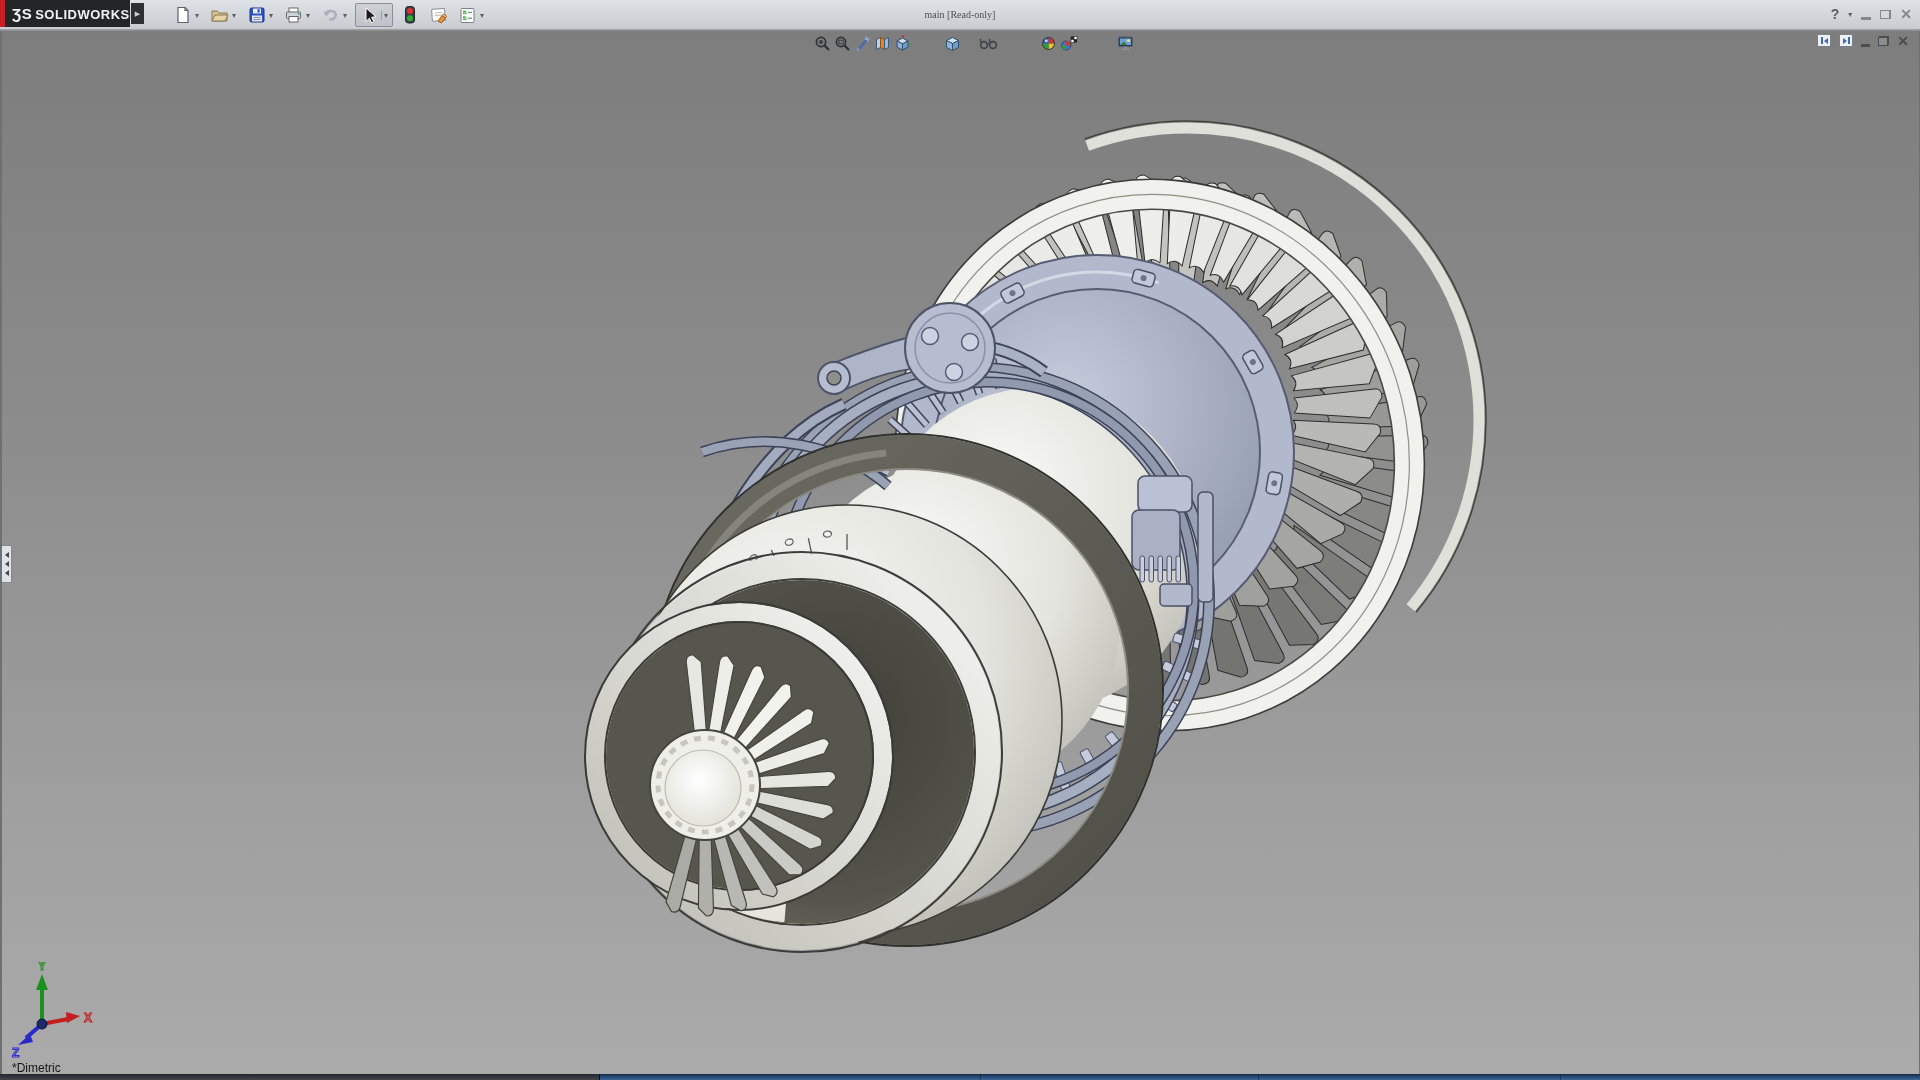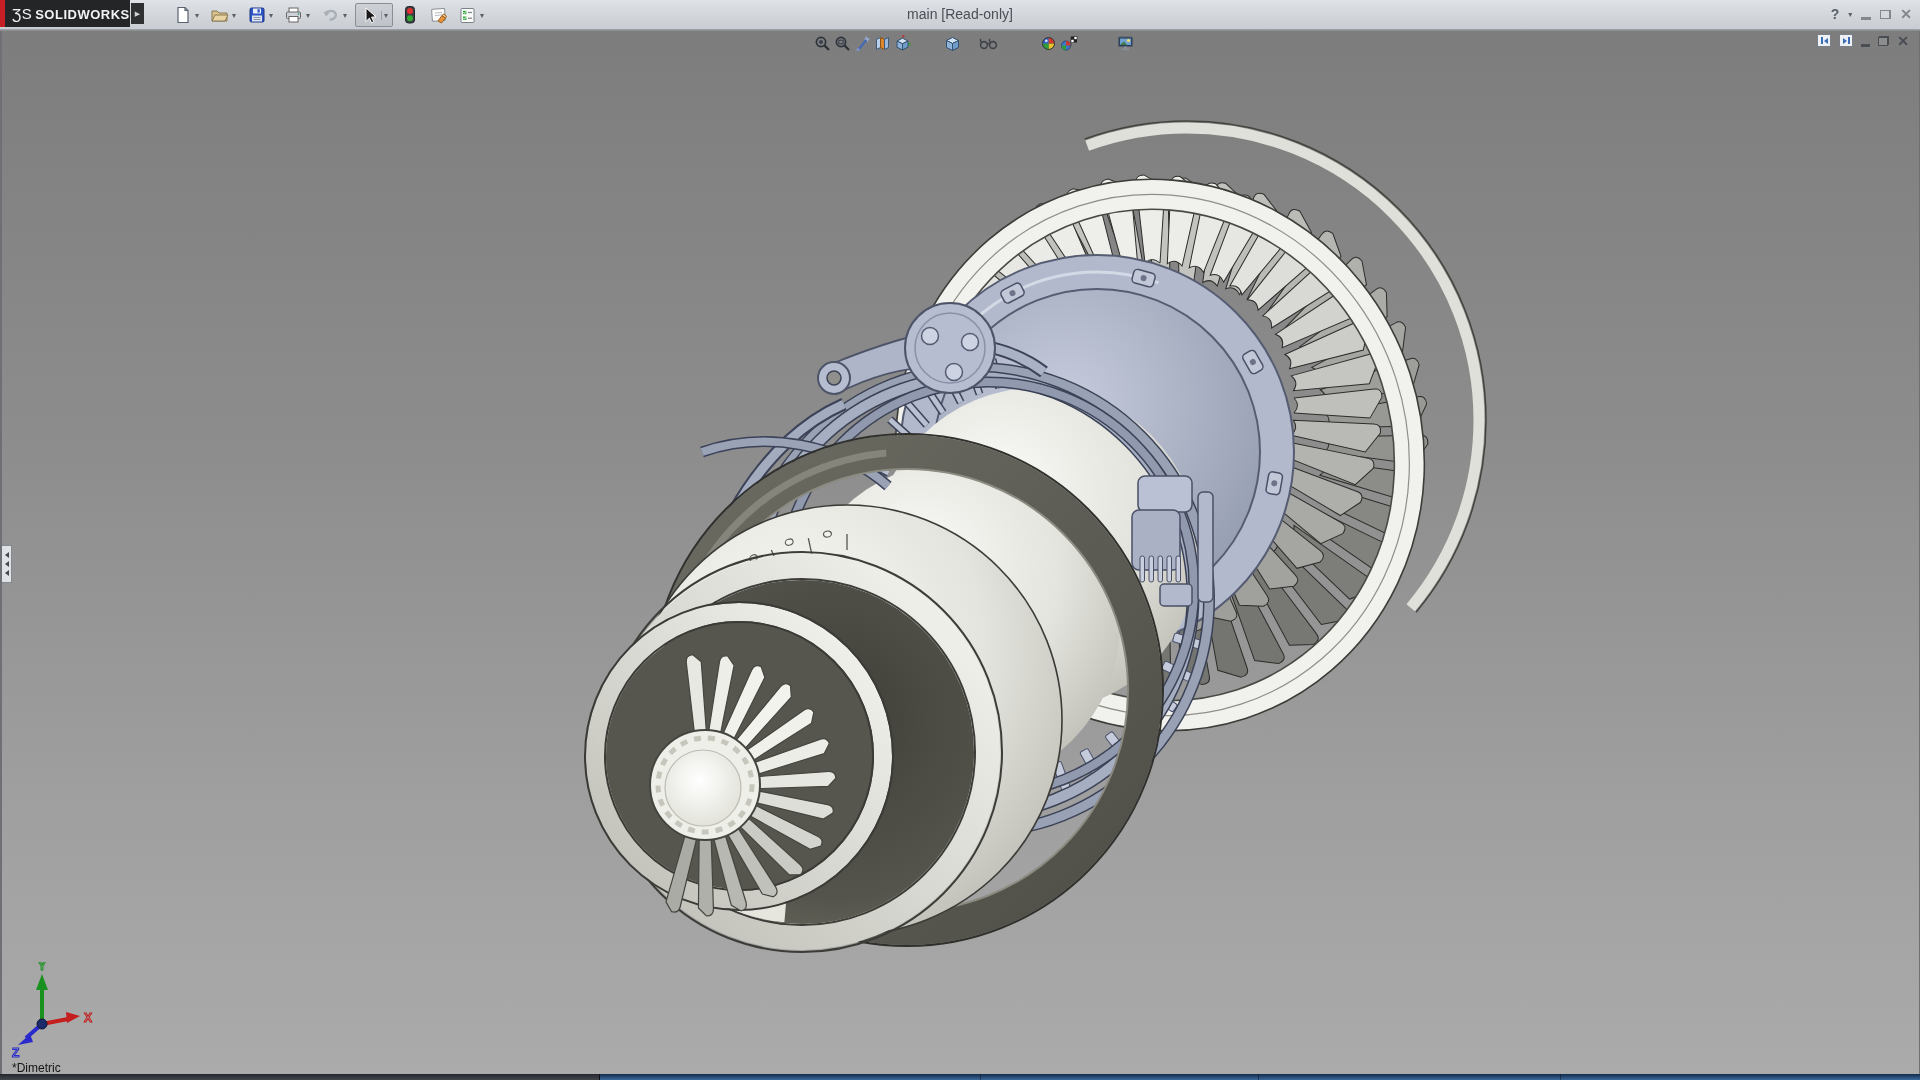--- a/index.html
+++ b/index.html
@@ -7,31 +7,31 @@
   #app{position:relative;width:1920px;height:1080px;overflow:hidden;background:#8f8f8f;}
 
   
   #titlebar{position:absolute;left:0;top:0;width:1920px;height:30px;
     background:linear-gradient(180deg,#dfe2e6 0%,#d2d5d9 55%,#c9ccd1 100%);
     border-bottom:1px solid #9aa0a8;display:flex;align-items:center;}
   #logo{position:absolute;left:0;top:0;height:27px;width:130px;background:#232527;
     display:flex;align-items:center;}
   #logo .red{width:5px;height:27px;background:#c62026;}
   #logo .brand{color:#f2f2f2;font-size:13px;font-weight:bold;letter-spacing:.5px;padding-left:7px;white-space:nowrap;}
-  #logo .brand i{font-style:normal;font-weight:normal;font-size:15px;padding-right:3px;margin-top:15px;}
+  #logo .brand i{font-style:normal;font-weight:bold;font-size:15px;padding-right:3px;margin-top:15px;}
   #menu-flyout{position:absolute;left:131px;top:3px;width:13px;height:21px;background:#2e3032;
     color:#cfd2d6;font-size:7px;display:flex;align-items:center;justify-content:center;}
   #main-tools{position:absolute;left:170px;top:2px;height:26px;display:flex;align-items:center;gap:4px;}
   .tool{display:flex;align-items:center;height:24px;padding:0 2px;border-radius:2px;}
   .tool .ic{width:21px;height:21px;display:flex;align-items:center;justify-content:center;}
   .dd{font-size:8px;color:#5a5f66;padding:0 2px;}
   .tool.active{background:linear-gradient(#cdd0d5,#bfc3c9);border:1px solid #8a8f96;}
   .tool.active .ddcell{border-left:1px solid #9aa0a8;margin-left:2px;}
   #title-text{position:absolute;left:0;right:0;top:0;height:28px;display:flex;align-items:center;justify-content:center;
-    font-size:14px;color:#4a4f58;pointer-events:none;}
+    font-size:10px;color:#4a4f58;pointer-events:none;font-family:Liberation Serif, serif;}
   #tb-right{position:absolute;right:8px;top:0;height:28px;display:flex;align-items:center;gap:9px;}
   #tb-right .q{font-size:14px;font-weight:bold;color:#5a6068;}
   #tb-right .dd2{font-size:8px;color:#5a6068;}
   .win-min{width:10px;height:3px;background:#83888f;margin-top:8px;}
   .win-restore{width:11px;height:9px;position:relative;}
   .win-restore:before{content:"";position:absolute;right:0;top:0;width:8px;height:7px;border:1.5px solid #83888f;}
   .win-restore:after{content:"";position:absolute;left:0;bottom:0;width:8px;height:7px;border:1.5px solid #83888f;background:#d5d8dc;}
   .win-close{font-size:14px;font-weight:bold;color:#83888f;line-height:10px;}
 
   

